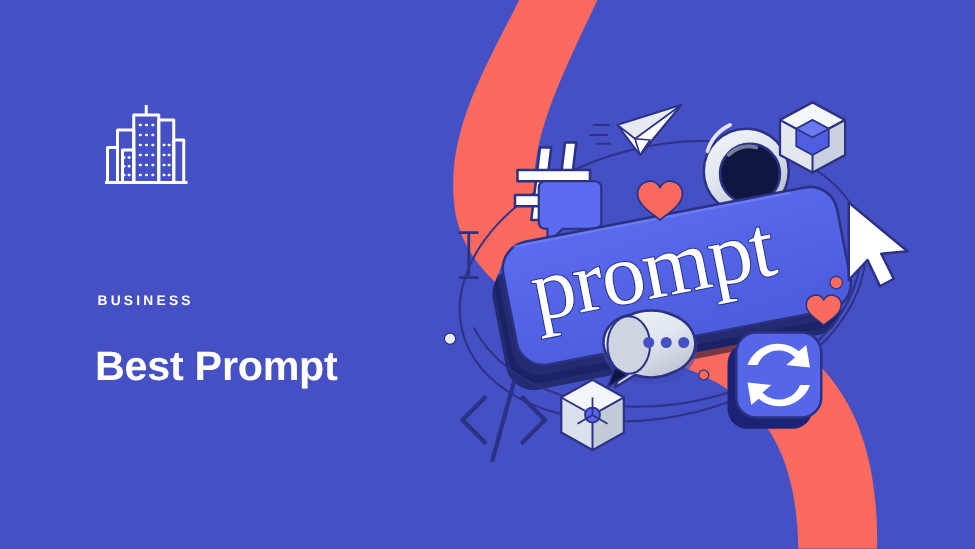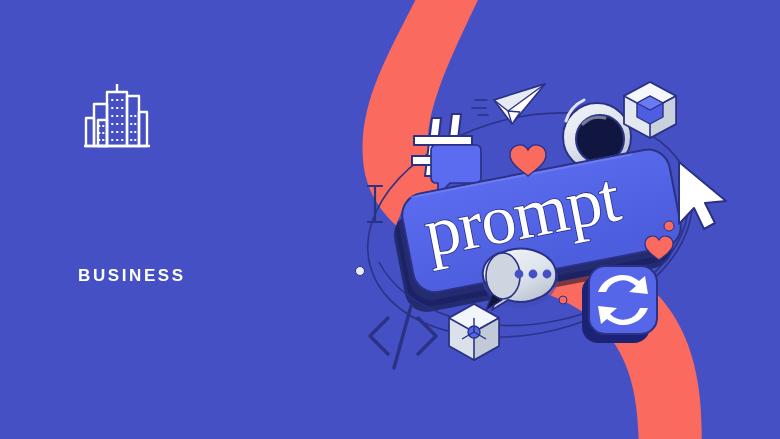--- a/index.html
+++ b/index.html
@@ -18,24 +18,23 @@
   
   #left-col{
     position:absolute;left:0;top:0;width:340px;height:439px;
     z-index:40;
   }
   #brand-logo{
     position:absolute;left:76px;top:72px;width:82px;height:78px;
   }
   #eyebrow{
     position:absolute;left:78px;top:236px;
-    color:#ffffff;font-size:17px;font-weight:bold;
+    color:#ffffff;font-size:11px;font-weight:bold;
     letter-spacing:2.6px;line-height:1;
     font-family:"Liberation Sans", sans-serif;
-    margin-top:31px;
   }
   #headline{
     position:absolute;left:76px;top:272px;width:260px;
     color:#ffffff;font-size:33px;font-weight:bold;
     line-height:1.28;letter-spacing:-0.2px;
     font-family:"Liberation Sans", sans-serif;
   }
   #headline .ln{display:block;white-space:nowrap;}
 </style>
 </head>
@@ -227,16 +226,17 @@
           <path d="M23,54 h0.5 M27,54 h0.5"></path>
           <path d="M23,61 h0.5 M27,61 h0.5"></path>
           <path d="M23,68 h0.5 M27,68 h0.5"></path>
         </g>
       </svg>
     </div>
 
     <div id="eyebrow">BUSINESS</div>
 
     <div id="headline">
+      <span class="ln">Best Prompt</span>
     </div>
 
   </div>
 </div>
 
 </body></html>

